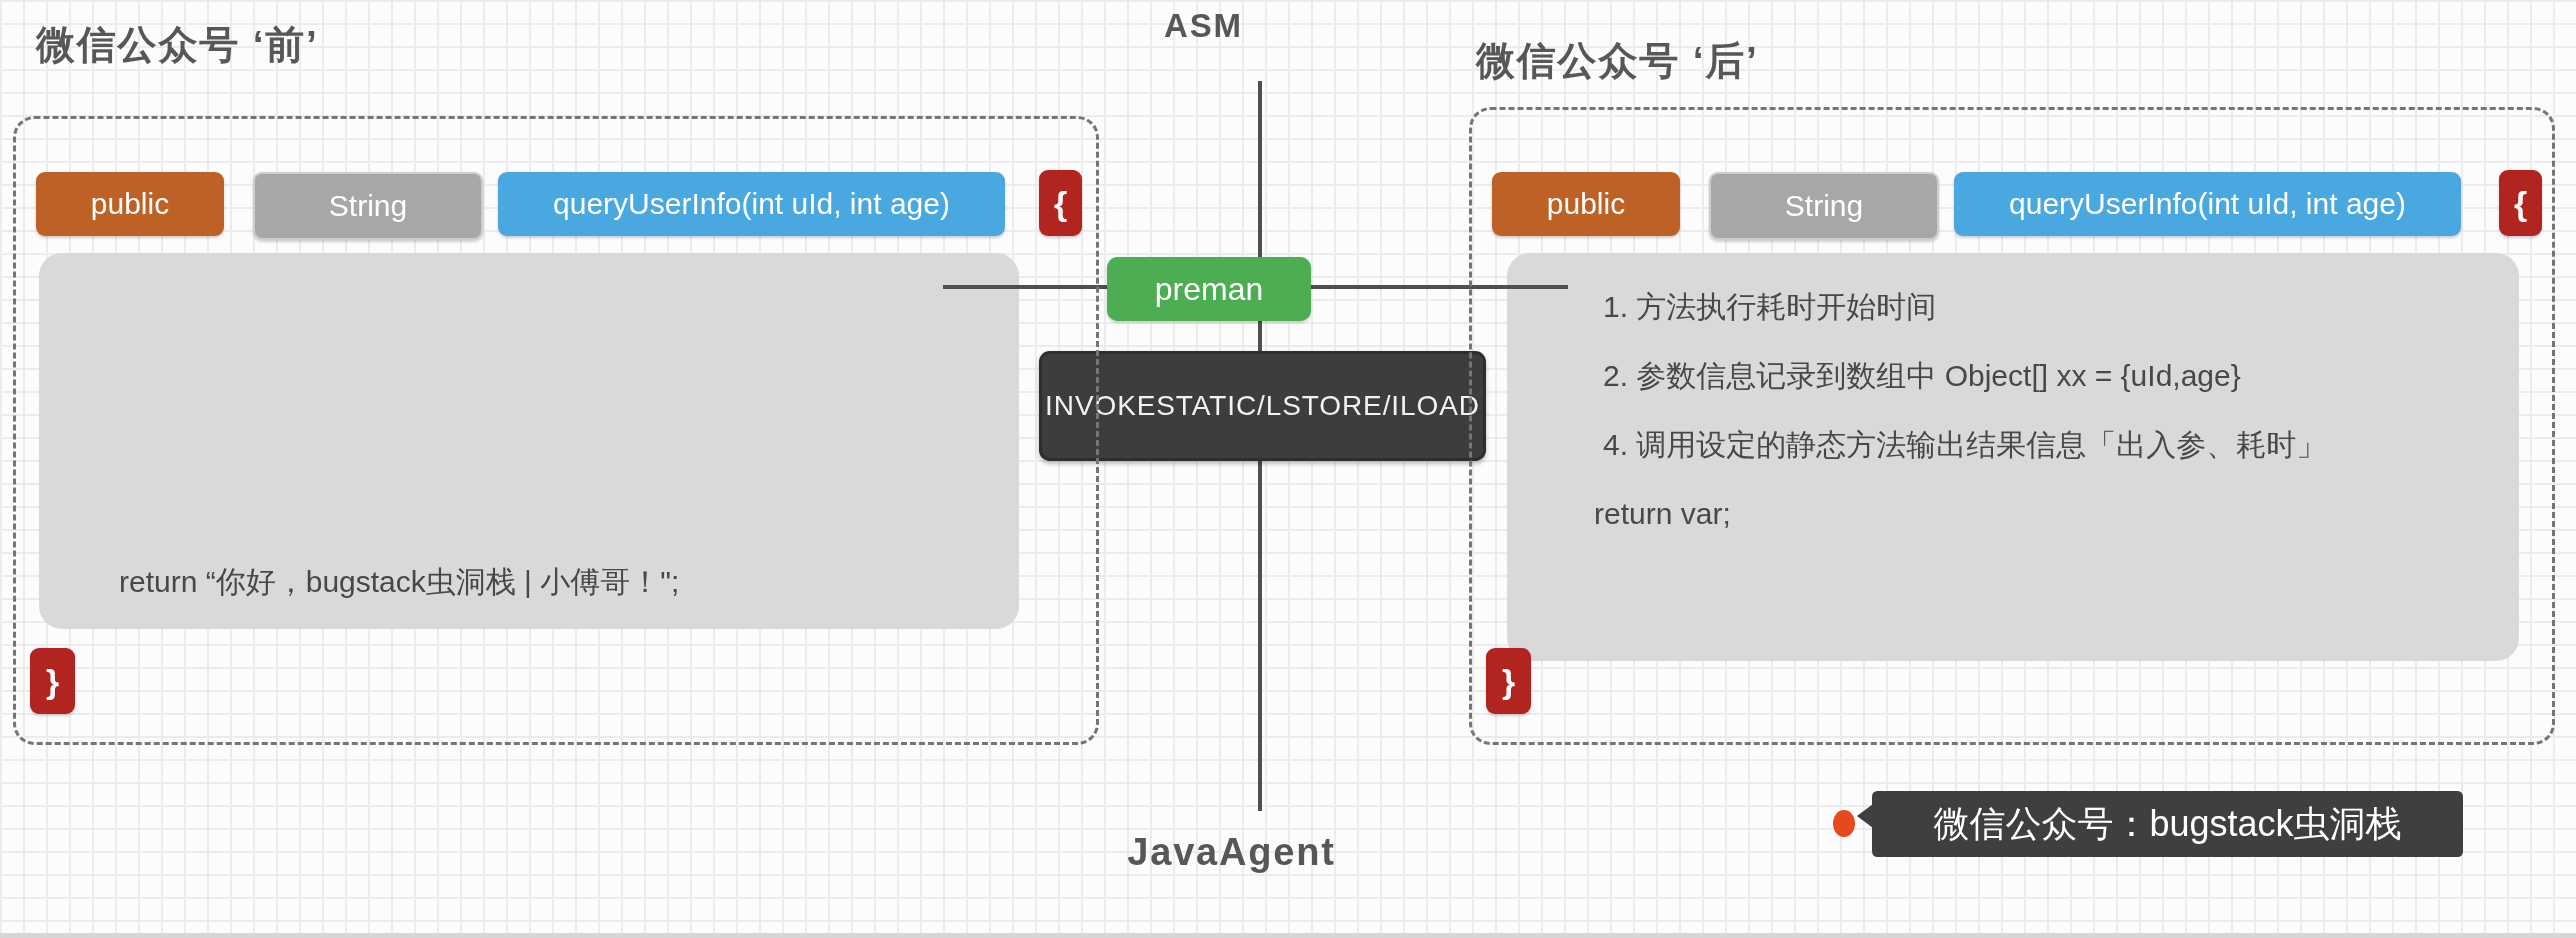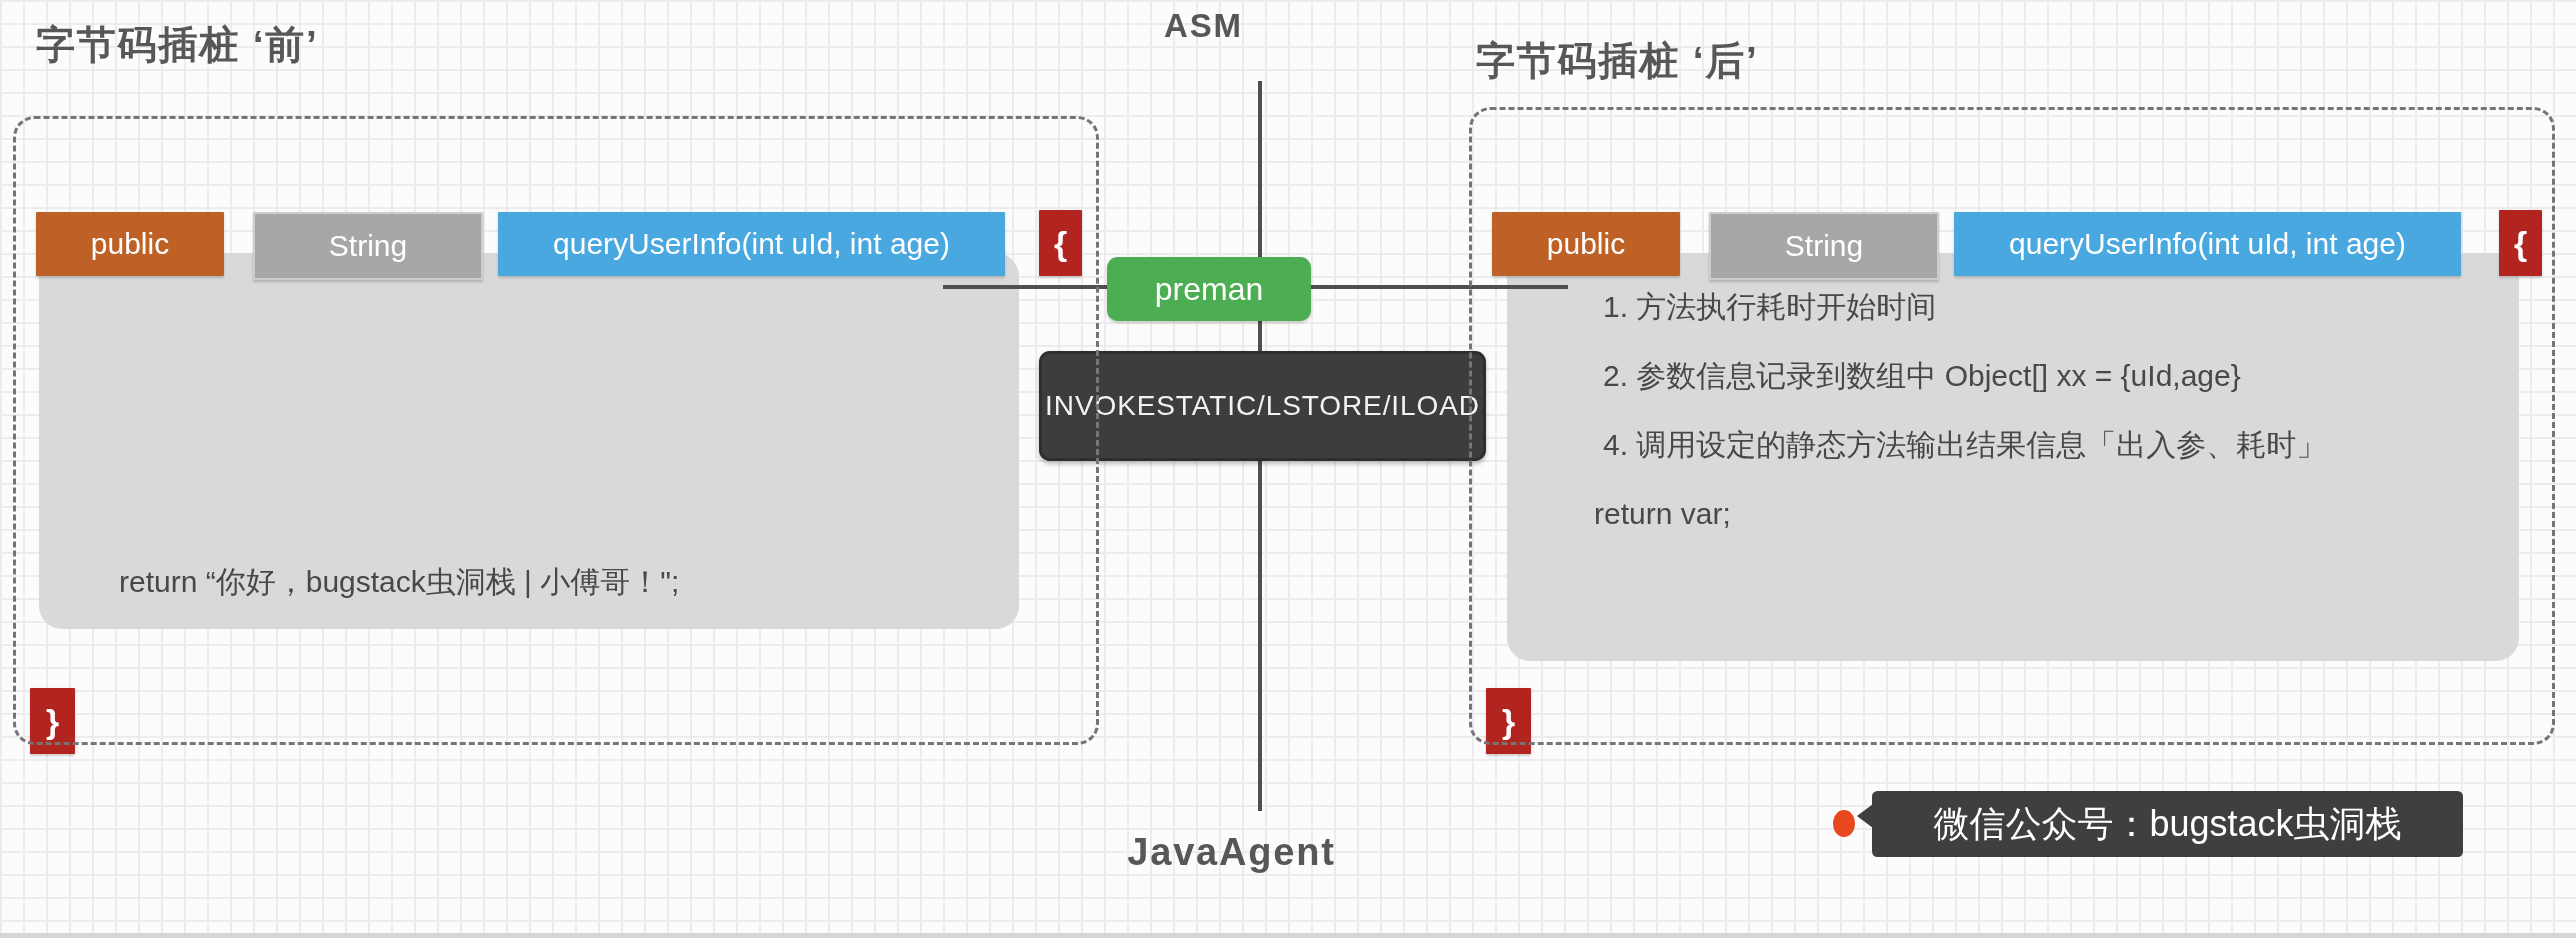--- a/index.html
+++ b/index.html
@@ -33,23 +33,22 @@
   #box-before{left:12.5px;top:116px;width:1080px;height:623px;}
   #box-after{left:1469px;top:107px;width:1080px;height:632px;}
 
   .v-line{position:absolute;z-index:1;width:3.6px;background:#4f4f4f;}
   #center-v-line{left:1258px;top:81px;height:730px;}
   .h-line{position:absolute;z-index:2;height:3.6px;background:#4f4f4f;}
   #center-h-line{left:943px;top:285px;width:625px;}
 
   .pill{
     position:absolute;z-index:4;display:flex;align-items:center;justify-content:center;
-    color:#fff;font-size:30px;border-radius:1px;
+    color:#fff;font-size:30px;border-radius:9px;
     box-shadow:0 1.8px 2.7px rgba(0,0,0,.18);
-    margin-top:40px;
   }
   .pill.orange{background:var(--orange,#bd6127);}
   .pill.gray{background:var(--gray_button,#a7a7a7);border:2.7px solid #cdcdcd;}
   .pill.blue{background:var(--blue,#49a8e0);}
   .pill.red{background:var(--red,#b2241f);font-size:34px;font-weight:700;}
   .row-y{top:172px;height:64px;}
 
   
   #l-public{left:36px;width:188px;}
   #l-string{left:253px;width:226px;}
@@ -102,23 +101,23 @@
     position:absolute;left:-15px;top:12.5px;width:0;height:0;
     border-top:12.5px solid transparent;border-bottom:12.5px solid transparent;
     border-right:16px solid var(--dark_tooltip,#3f3f3f);
   }
 </style>
 </head>
 <body>
 
 <div class="grid-bg"></div>
 
-<div class="big-title" id="title-left">字节码插桩 ‘前’</div>
+<div class="big-title" id="title-left">微信公众号 ‘前’</div>
 <div class="big-title" id="asm-label">ASM</div>
-<div class="big-title" id="title-right">字节码插桩 ‘后’</div>
+<div class="big-title" id="title-right">微信公众号 ‘后’</div>
 <div class="big-title" id="javaagent-label">JavaAgent</div>
 
 <div class="v-line" id="center-v-line"></div>
 <div class="h-line" id="center-h-line"></div>
 
 <div class="code-block" id="code-before">
   <div class="return-line">return “你好，bugstack虫洞栈 | 小傅哥！";</div>
 </div>
 
 <div class="code-block" id="code-after">

